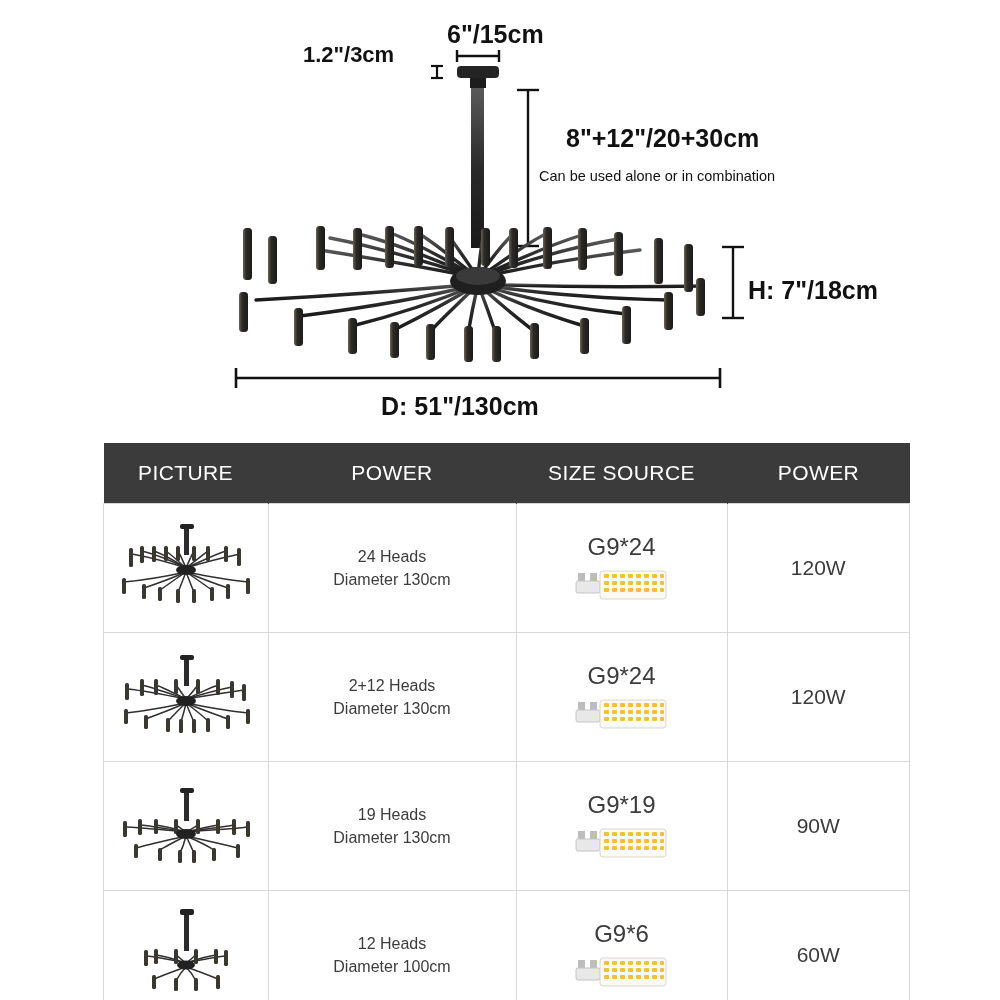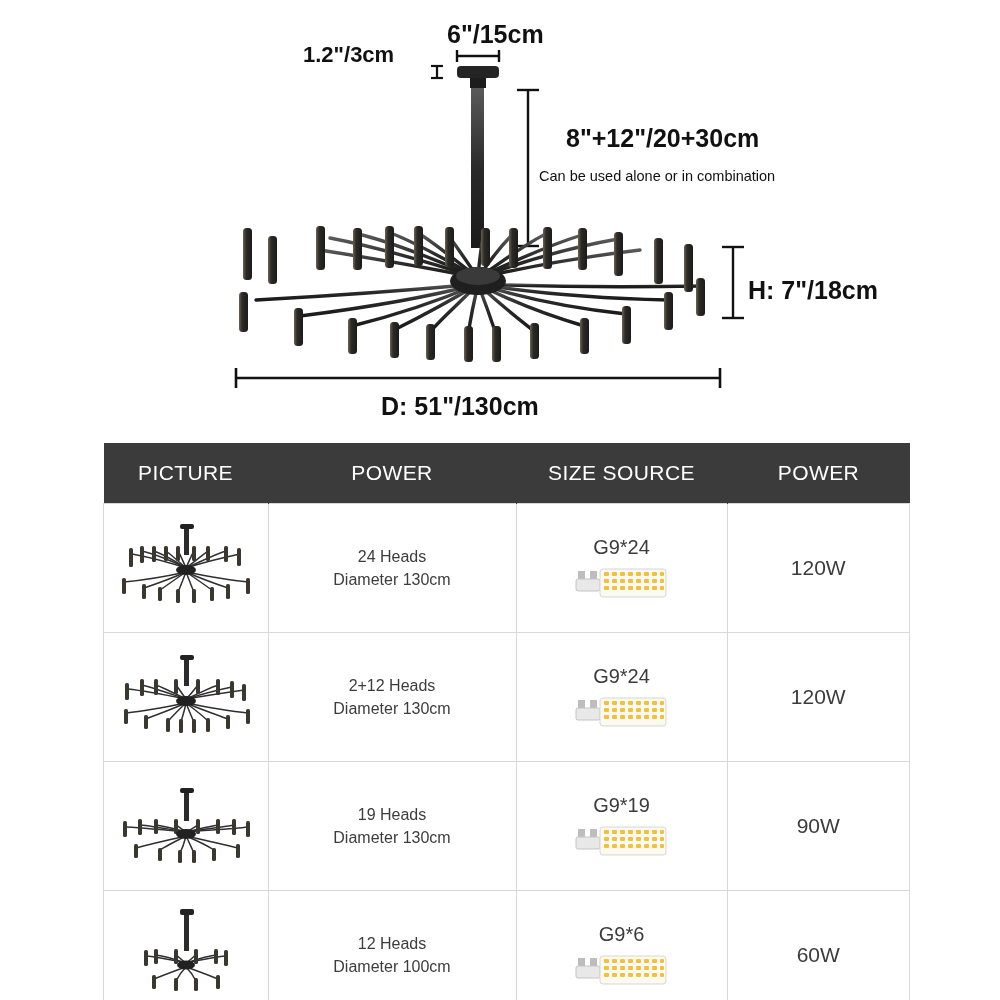--- a/index.html
+++ b/index.html
@@ -82,21 +82,21 @@
     font-size: 21px;
     height: 120px;
   }
   #spec-table tbody tr td:first-child { border-left: 1px solid #d8d8d8; }
   .col-pic   { width: 162px; }
   .col-size  { width: 245px; }
   .col-src   { width: 208px; }
   .col-power { width: 180px; }
 
   .size-line { display: block; line-height: 1.45; font-size: 16px; }
-  .src-code  { display: block; font-size: 20px; margin-bottom: 6px; }
+  .src-code  { display: block; font-size: 24px; margin-bottom: 6px; }
 
   .pic-cell, .src-cell { padding: 4px 0; }
   svg { display: block; }
   .thumb-svg { margin: 0 auto; }
   .bulb-svg { margin: 0 auto; }
 </style>
 </head>
 <body>
 
 <div id="diagram">

